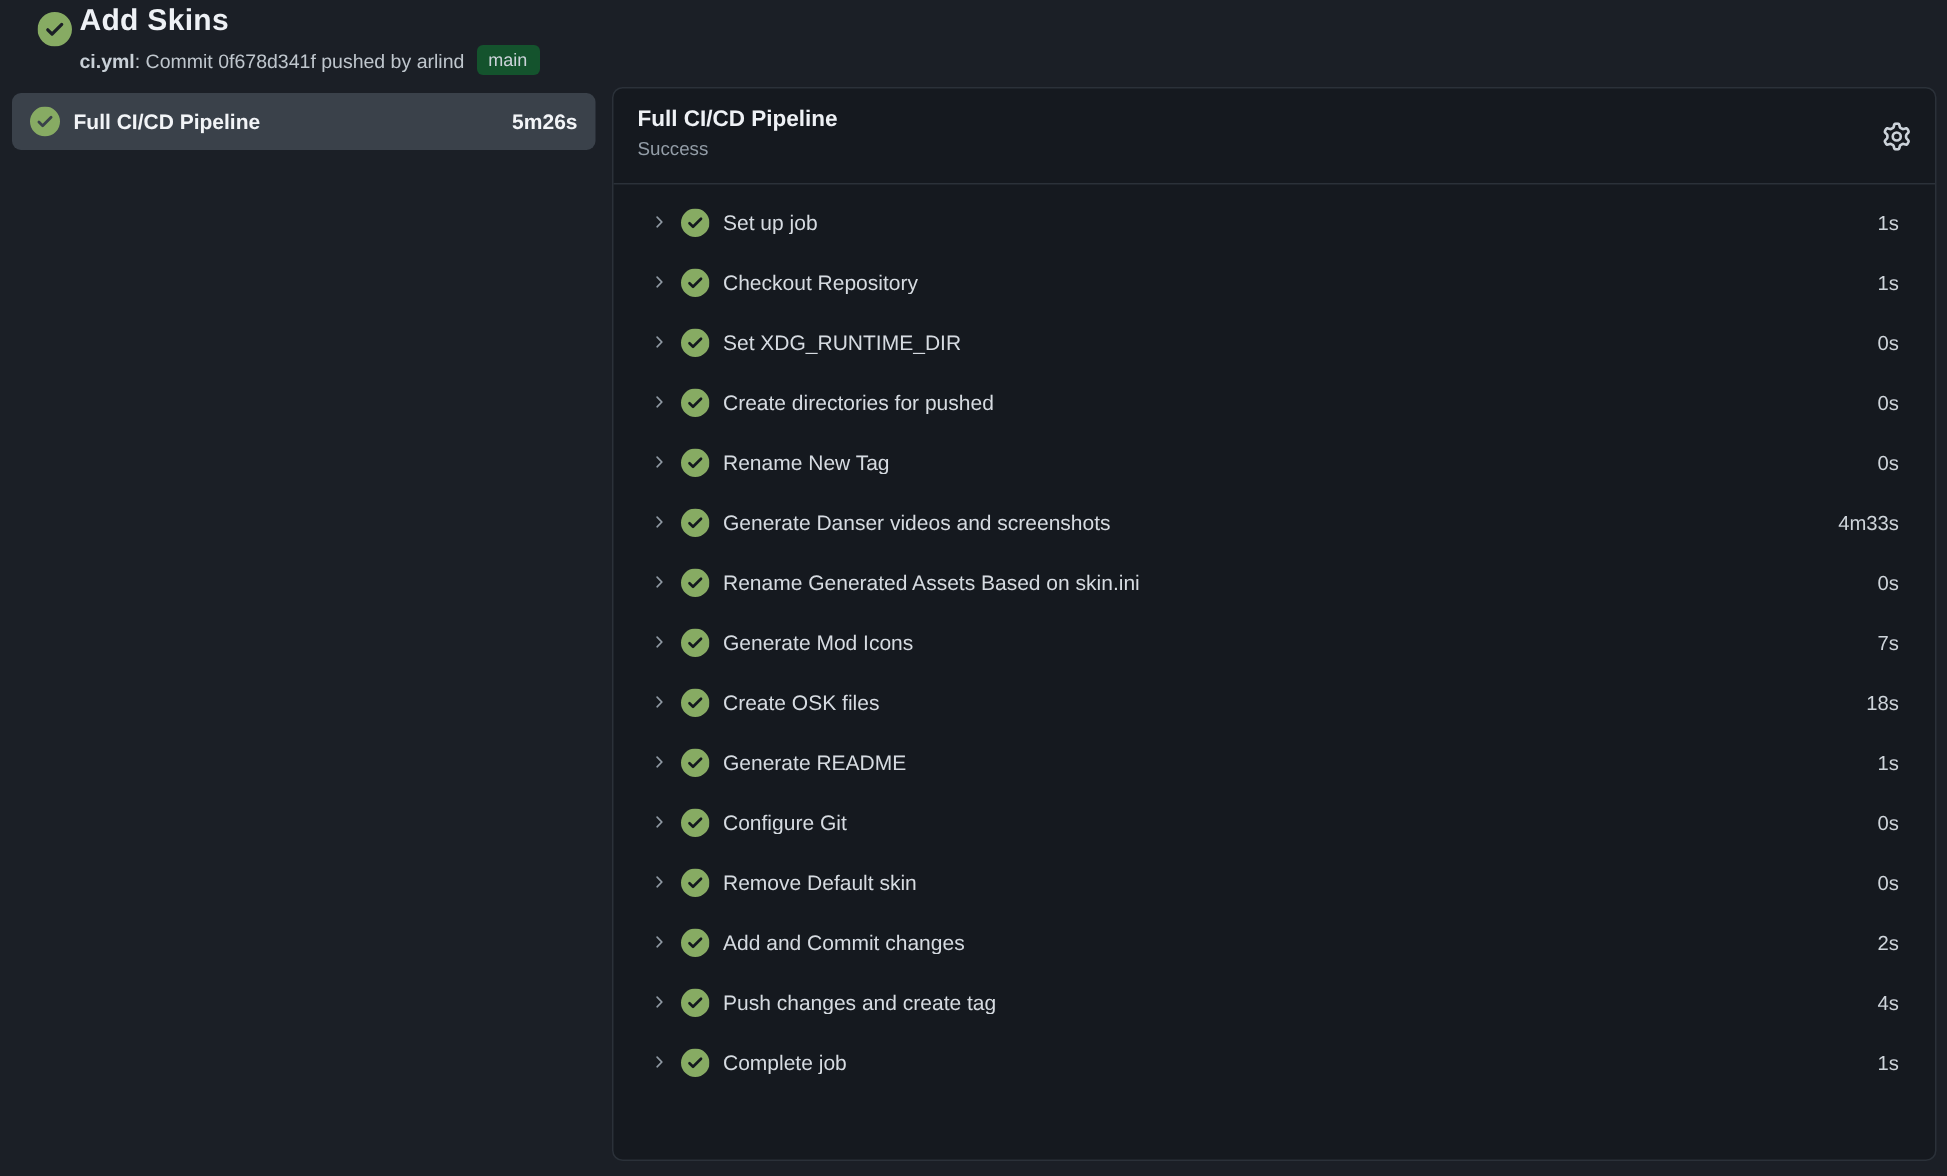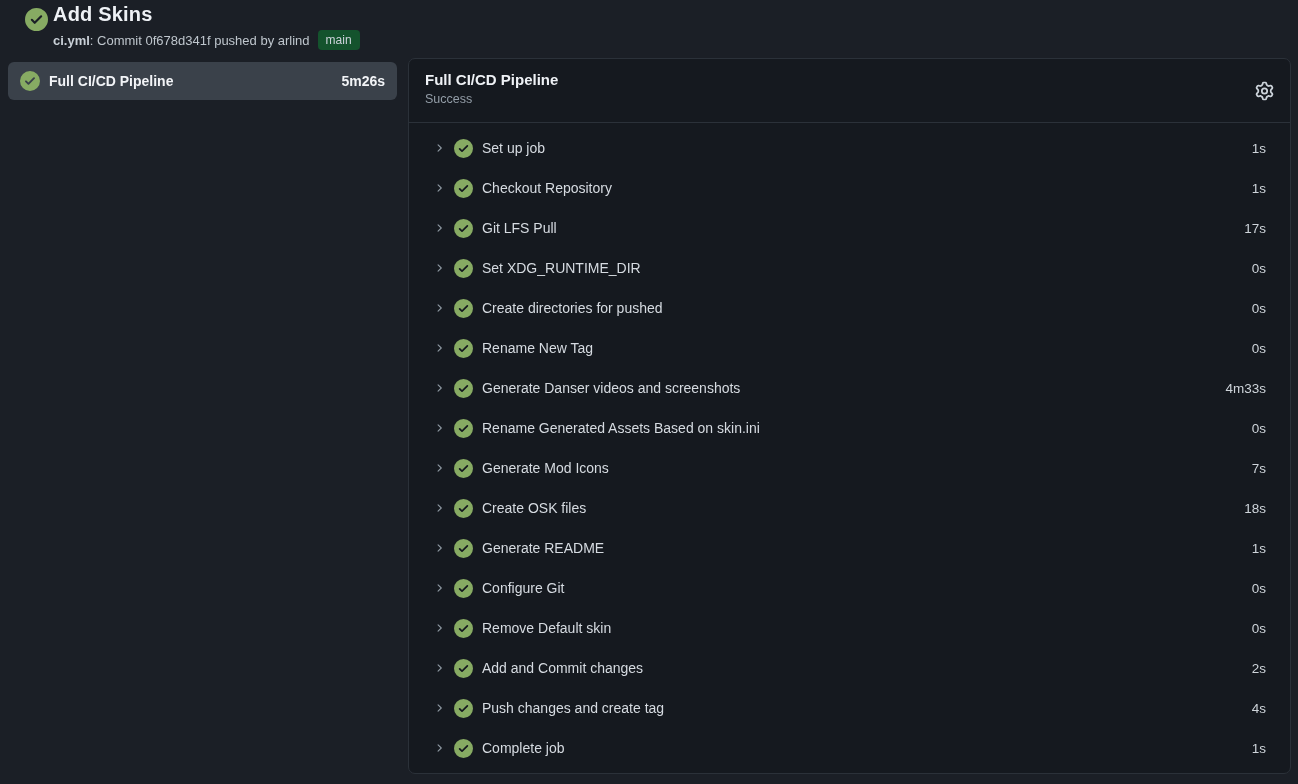--- a/index.html
+++ b/index.html
@@ -132,34 +132,20 @@
     <span class="chevron">
             <svg viewBox="0 0 16 16" fill="currentColor" aria-hidden="true">
     <path d="M6.22 3.22a.75.75 0 0 1 1.06 0l4.25 4.25a.75.75 0 0 1 0 1.06l-4.25 4.25a.751.751 0 0 1-1.042-.018.751.751 0 0 1-.018-1.042L9.94 8 6.22 4.28a.75.75 0 0 1 0-1.06Z"></path>
   </svg>
           </span>
     <span class="step-check">
             <svg viewBox="0 0 16 16" fill="currentColor" aria-hidden="true">
     <path fill-rule="evenodd" d="M8 16A8 8 0 1 1 8 0a8 8 0 0 1 0 16Zm3.78-9.72a.751.751 0 0 0-.018-1.042.751.751 0 0 0-1.042-.018L6.75 9.19 5.28 7.72a.751.751 0 0 0-1.042.018.751.751 0 0 0-.018 1.042l2 2a.75.75 0 0 0 1.06 0Z"></path>
   </svg>
           </span>
-    <span class="step-name">Git LFS Pull</span>
-    <span class="step-duration">17s</span>
-  </div>
-        <div class="step-row">
-    <span class="chevron">
-            <svg viewBox="0 0 16 16" fill="currentColor" aria-hidden="true">
-    <path d="M6.22 3.22a.75.75 0 0 1 1.06 0l4.25 4.25a.75.75 0 0 1 0 1.06l-4.25 4.25a.751.751 0 0 1-1.042-.018.751.751 0 0 1-.018-1.042L9.94 8 6.22 4.28a.75.75 0 0 1 0-1.06Z"></path>
-  </svg>
-          </span>
-    <span class="step-check">
-            <svg viewBox="0 0 16 16" fill="currentColor" aria-hidden="true">
-    <path fill-rule="evenodd" d="M8 16A8 8 0 1 1 8 0a8 8 0 0 1 0 16Zm3.78-9.72a.751.751 0 0 0-.018-1.042.751.751 0 0 0-1.042-.018L6.75 9.19 5.28 7.72a.751.751 0 0 0-1.042.018.751.751 0 0 0-.018 1.042l2 2a.75.75 0 0 0 1.06 0Z"></path>
-  </svg>
-          </span>
     <span class="step-name">Set XDG_RUNTIME_DIR</span>
     <span class="step-duration">0s</span>
   </div>
         <div class="step-row">
     <span class="chevron">
             <svg viewBox="0 0 16 16" fill="currentColor" aria-hidden="true">
     <path d="M6.22 3.22a.75.75 0 0 1 1.06 0l4.25 4.25a.75.75 0 0 1 0 1.06l-4.25 4.25a.751.751 0 0 1-1.042-.018.751.751 0 0 1-.018-1.042L9.94 8 6.22 4.28a.75.75 0 0 1 0-1.06Z"></path>
   </svg>
           </span>
     <span class="step-check">

